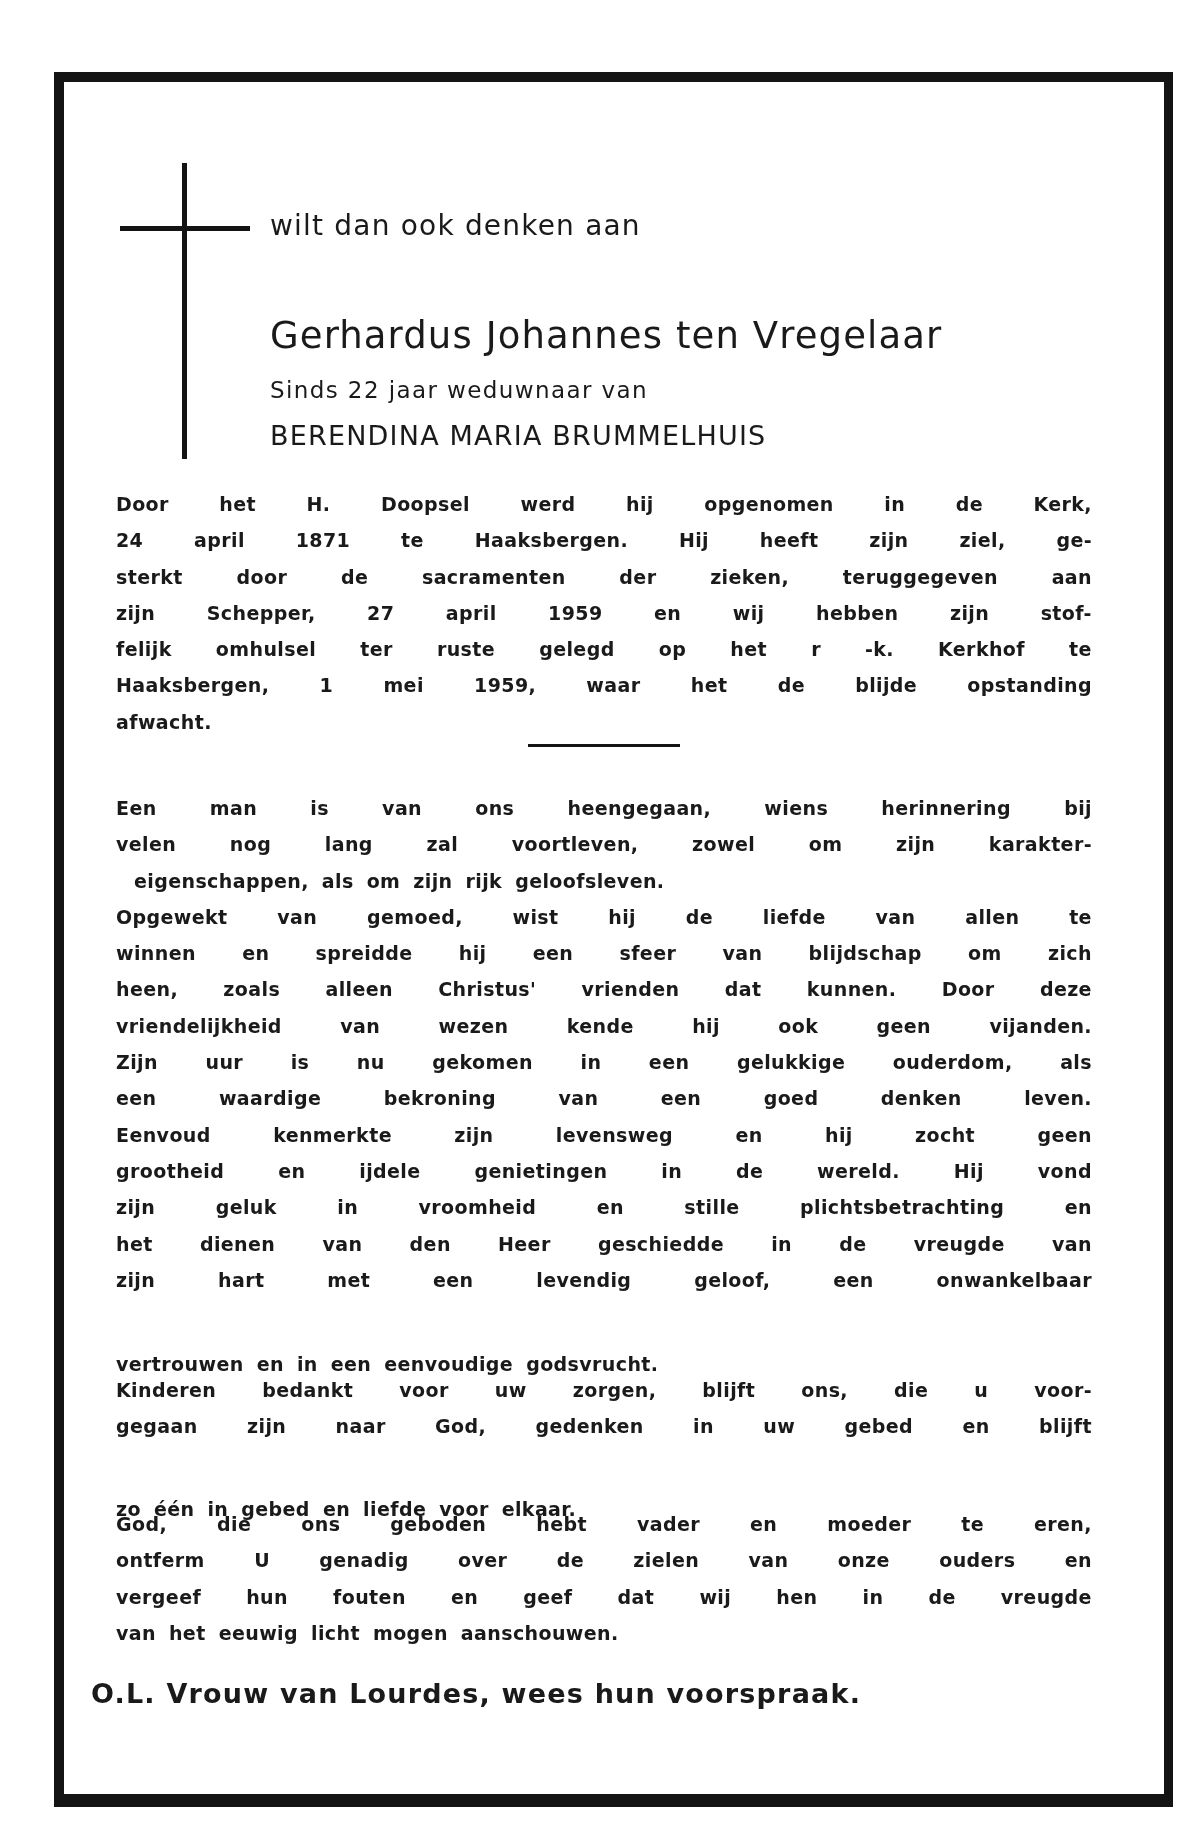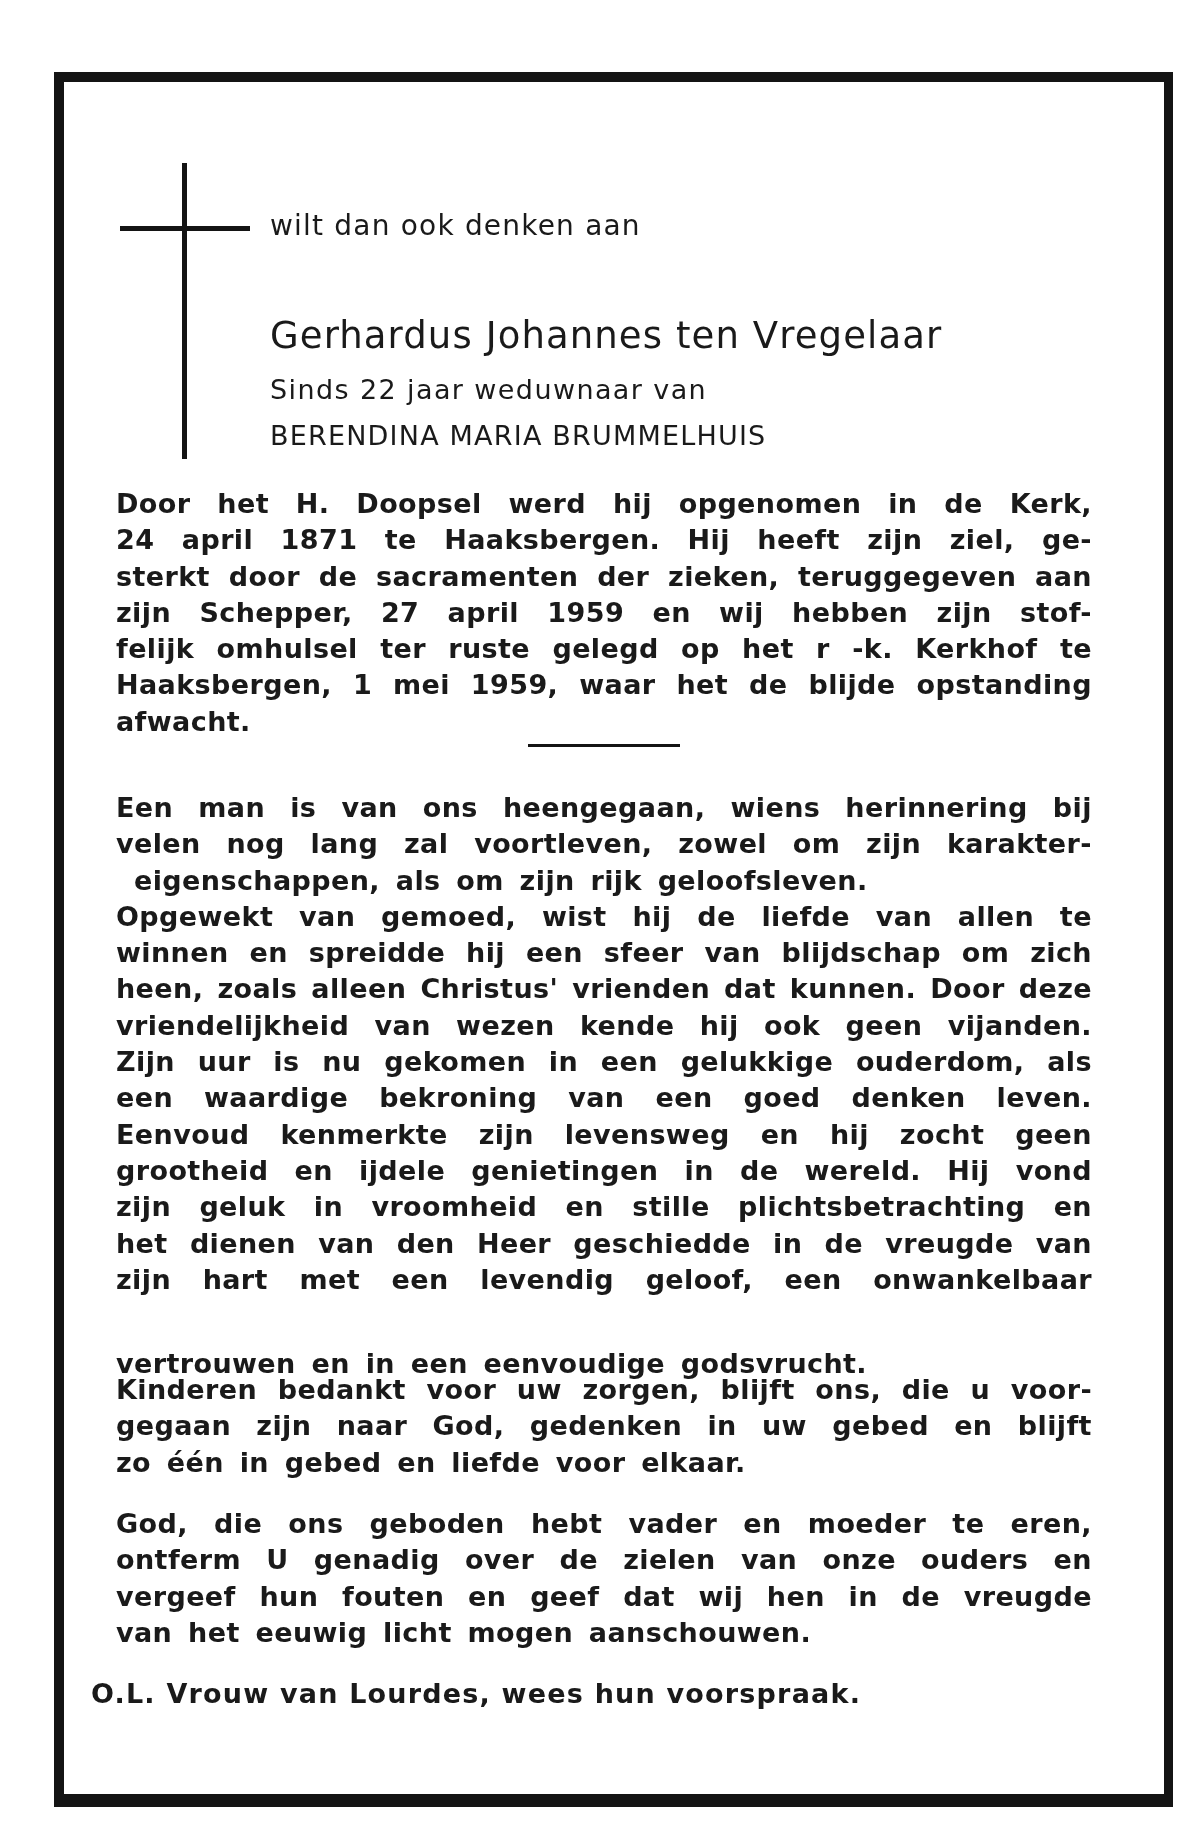--- a/index.html
+++ b/index.html
@@ -6,23 +6,23 @@
   body { width:1200px; height:1828px; position:relative; overflow:hidden;
          font-family:"DejaVu Sans", "Liberation Sans", sans-serif; color:#1a1a1a; }
   .card { position:absolute; left:54px; top:72px; width:1100px; height:1712px;
           border:10px solid #141414; border-bottom-width:13px; border-right-width:9px;
           box-sizing:content-box; }
   .cross-v { position:absolute; left:182px; top:163px; width:5px; height:296px; background:#141414; }
   .cross-h { position:absolute; left:120px; top:226px; width:130px; height:5px; background:#141414; }
   .head { position:absolute; left:270px; }
   .h-pray { top:208px; font-size:28px; line-height:36px; letter-spacing:1.2px; }
   .h-name { top:312px; font-size:37px; line-height:48px; letter-spacing:1.1px; }
-  .h-sinds { top:372px; font-size:27px; line-height:36px; letter-spacing:1.4px; }
+  .h-sinds { top:372px; font-size:23px; line-height:36px; letter-spacing:1.4px; }
   .h-wife { top:418px; font-size:27px; line-height:36px; letter-spacing:1.2px; }
-  .para { position:absolute; left:116px; width:976px; font-size:27px; line-height:36.3px;
+  .para { position:absolute; left:116px; width:976px; font-size:19px; line-height:36.3px;
           font-weight:bold; text-align:justify; letter-spacing:0.4px; }
   .p1 { top:486px; }
   .p2 { top:790px; }
   .p3 { top:1372px; }
   .p4 { top:1506px; }
   .divider { position:absolute; left:528px; top:744px; width:152px; height:3px; background:#141414; }
   .closing { position:absolute; left:0; width:952px; top:1676px; text-align:center;
              font-size:27px; line-height:36px; font-weight:bold; letter-spacing:1.2px; }
   .just { display:flex; justify-content:space-between; }
 </style>
@@ -279,21 +279,21 @@
       <span>zijn</span>
       <span>naar</span>
       <span>God,</span>
       <span>gedenken</span>
       <span>in</span>
       <span>uw</span>
       <span>gebed</span>
       <span>en</span>
       <span>blijft</span>
     </div>
-    <div style="white-space: nowrap; word-spacing: 6px;">zo één in gebed en liefde voor elkaar.</div>
+    <div style="white-space: nowrap; word-spacing: 6px; margin-top: 46px;">zo één in gebed en liefde voor elkaar.</div>
   </div>
 <div class="para p4">
     <div class="just">
       <span>God,</span>
       <span>die</span>
       <span>ons</span>
       <span>geboden</span>
       <span>hebt</span>
       <span>vader</span>
       <span>en</span>

